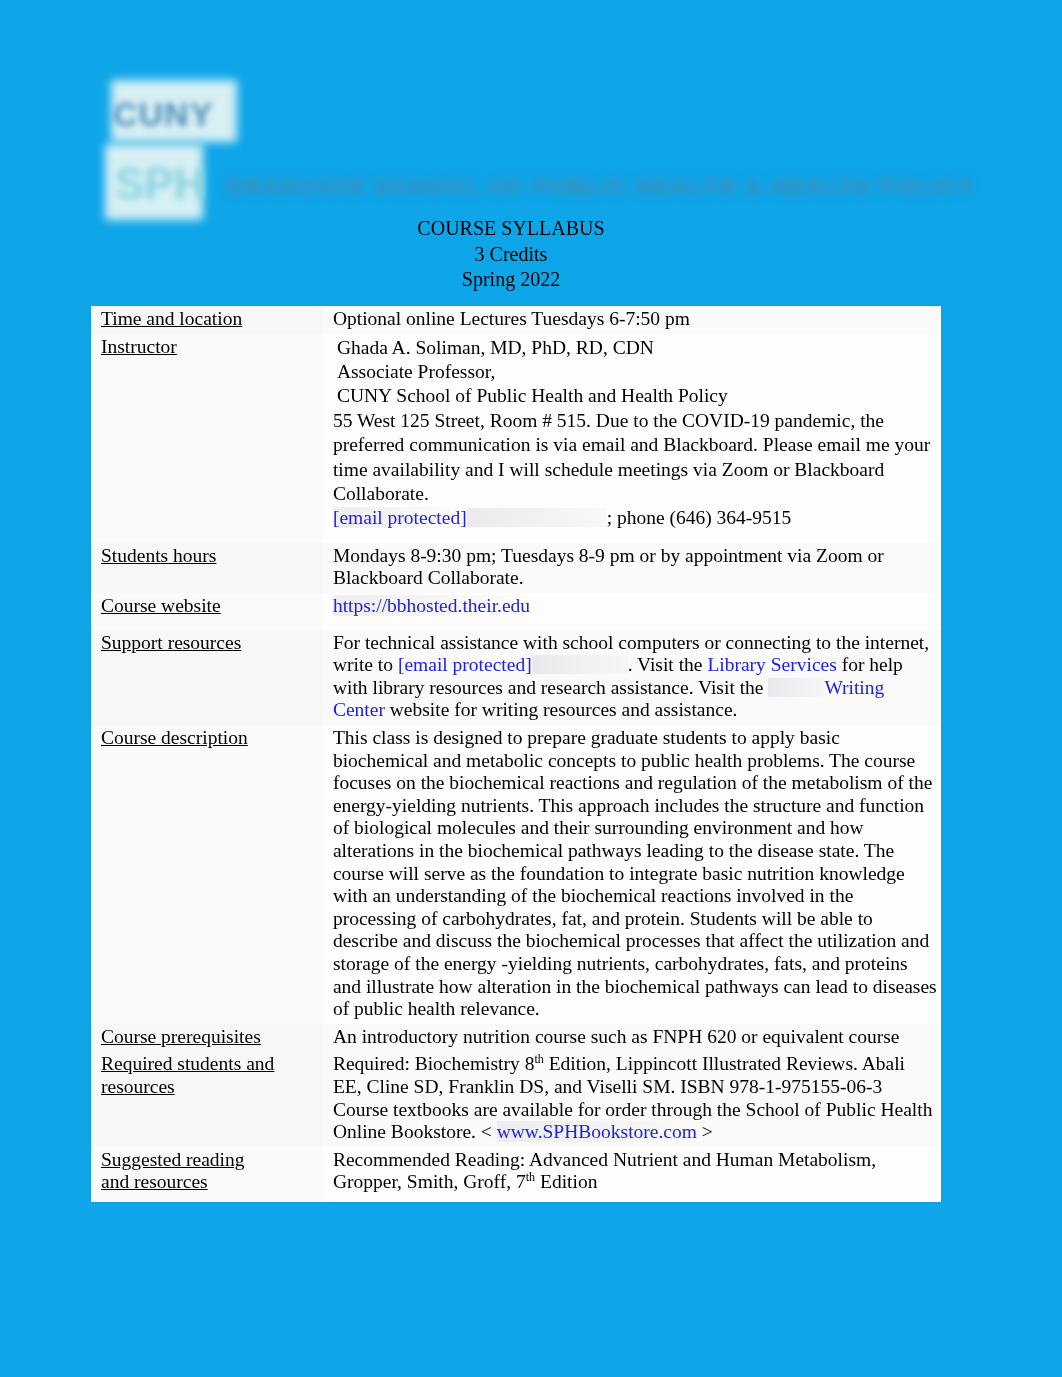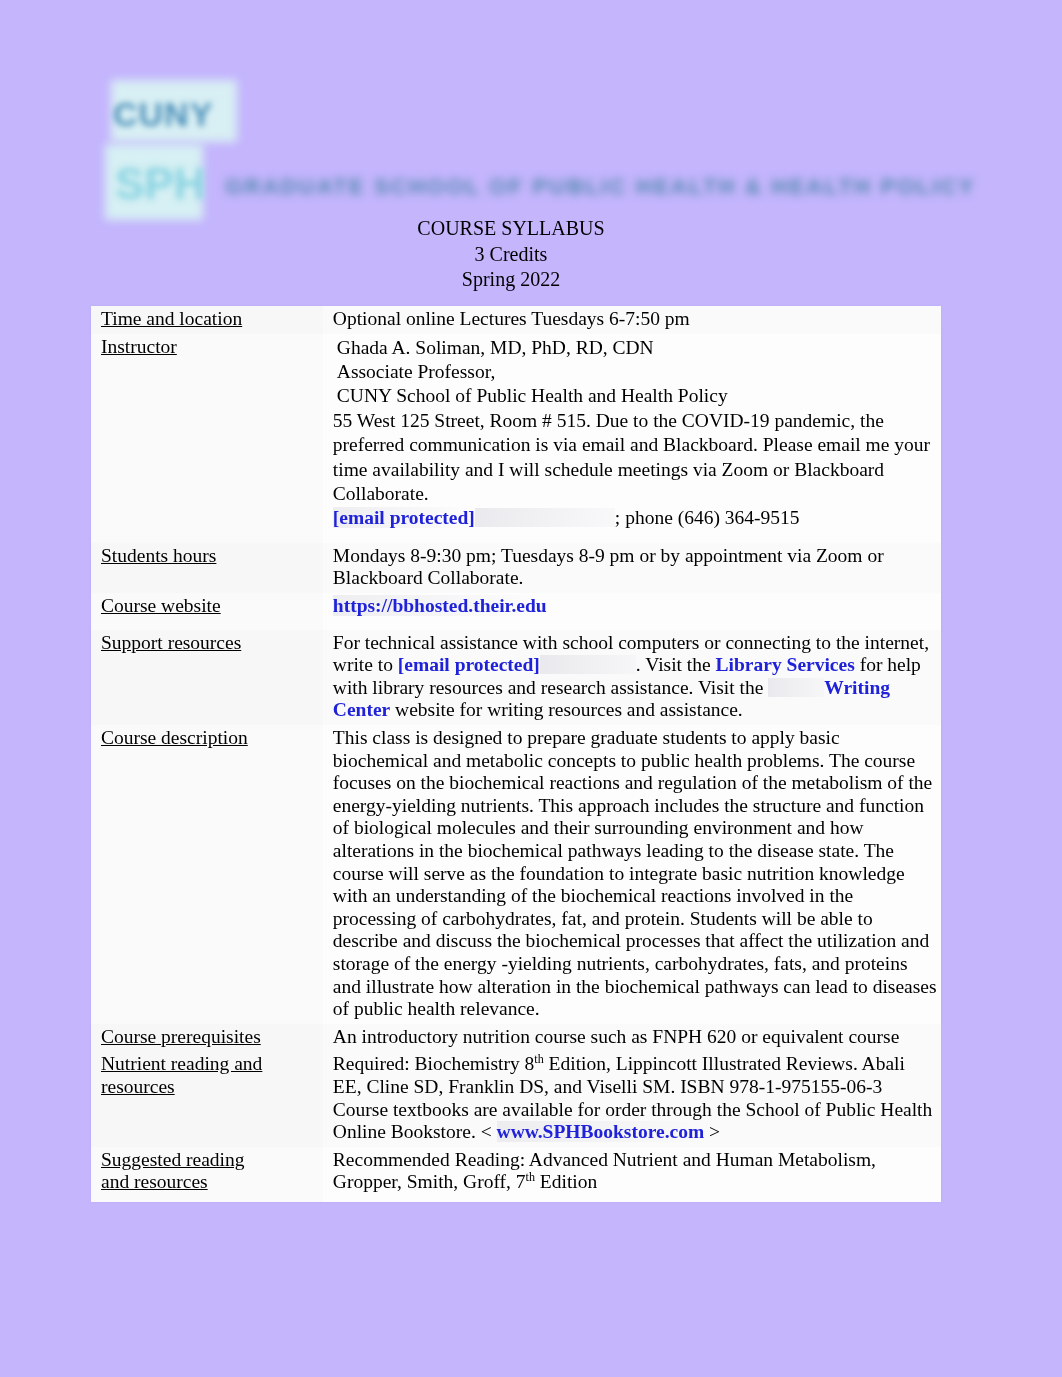--- a/index.html
+++ b/index.html
@@ -14,21 +14,21 @@
     font-family: "Liberation Serif", "DejaVu Serif", serif;
     color: #000000;
     overflow: hidden;
   }
 
   .page {
     position: absolute;
     left: 0; top: 0;
     width: 1062px;
     height: 1377px;
-    background: #c4b5fd;
+    background: #0ea5e9;
   }
 
   
   .masthead {
     position: absolute;
     left: 105px;
     top: 70px;
     width: 830px;
     height: 150px;
   }
@@ -139,21 +139,20 @@
     background: #fdfdfd;
     margin-top: 24px;
   }
   .doc-table tr.shade td { background: #f7f7f7; }
   .doc-table tr.shade td.value { background: #fafafa; }
   .indent { padding-left: 4px; }
 
   a.link, .link {
     color: #1f22d8;
     text-decoration: none;
-    font-weight: bold;
   }
   .link-hl {
     background: linear-gradient(to right, rgba(226,226,232,0.55), rgba(226,226,232,0.0));
   }
   .redact {
     display: inline-block;
     height: 19px;
     vertical-align: -3px;
     background: linear-gradient(to right, rgba(228,228,233,0.75), rgba(235,235,240,0.25));
   }
@@ -247,21 +246,21 @@
       </tr>
 
       <tr class="shade">
         <td class="label">Course prerequisites</td>
         <td class="value">An introductory nutrition course such as FNPH 620 or equivalent course</td>
       </tr>
 
 
       <tr class="shade">
         <td class="label">
-          <div>Nutrient reading and</div>
+          <div>Required students and</div>
           <div>resources</div>
         </td>
         <td class="value">
           <span>Required: Biochemistry 8</span><sup>th</sup>
           <span>Edition, Lippincott Illustrated Reviews. Abali EE, Cline SD, Franklin DS, and Viselli SM. ISBN 978-1-975155-06-3</span>
           <span>Course textbooks are available for order through the School of Public Health Online Bookstore. &lt;</span>
           <span class="link link-hl">www.SPHBookstore.com</span>
           <span>&gt;</span>
         </td>
       </tr>

